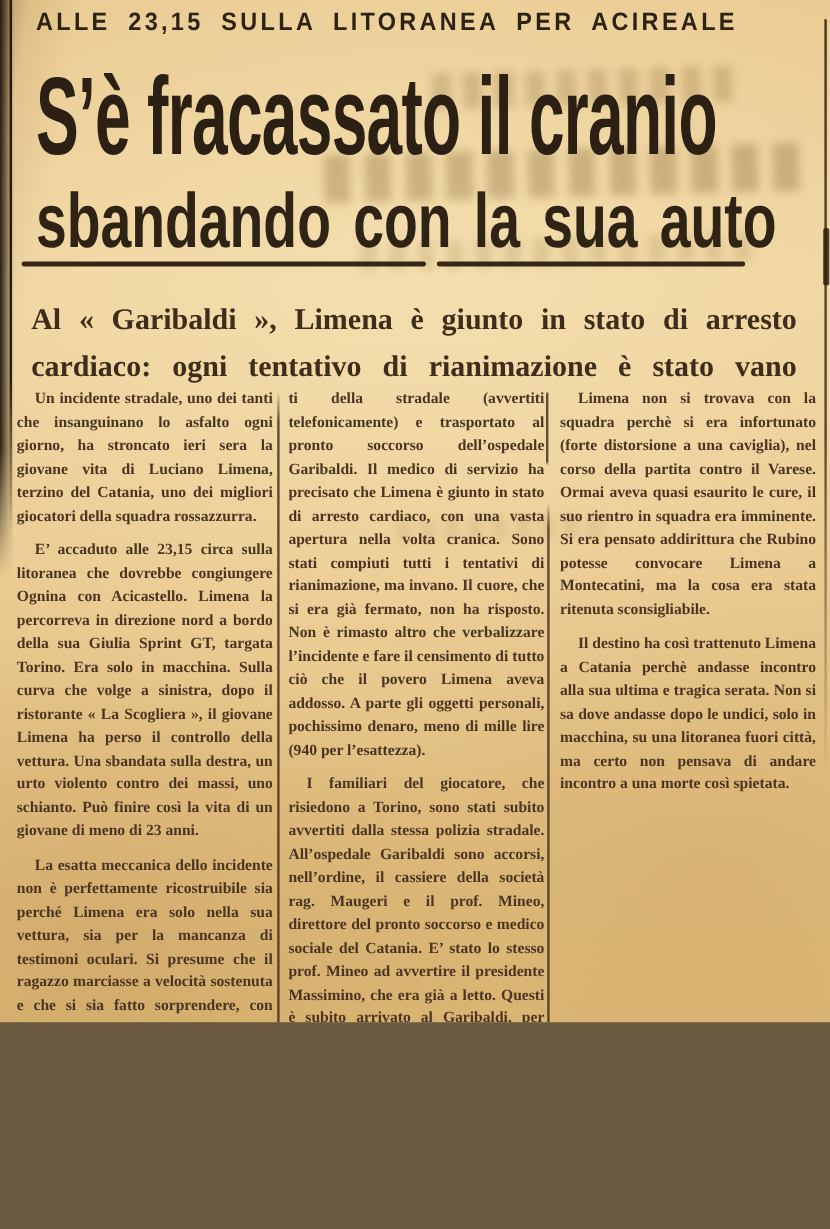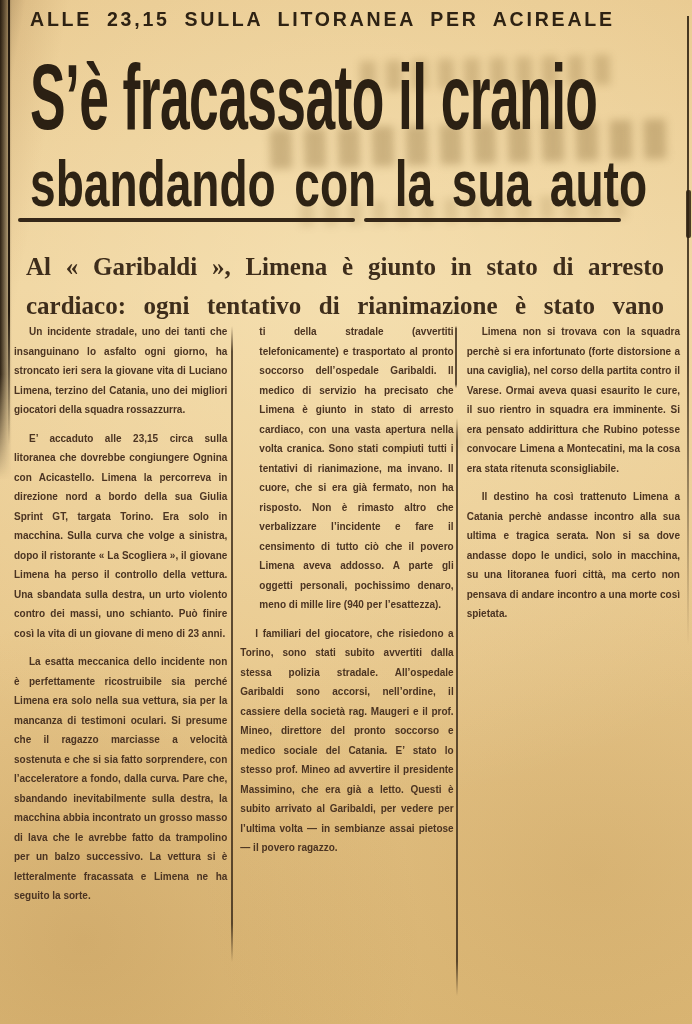--- a/index.html
+++ b/index.html
@@ -1,20 +1,20 @@
 <!DOCTYPE html>
 <html lang="it"><head>
 <meta charset="utf-8">
 <style>
   html,body { margin:0; padding:0; }
   body { background:#6b5a40; }
 
   .page {
     position:relative;
-    width:692px; height:1024px;
+    width:692px; height:852px;
     margin:0 auto;
     overflow:hidden;
     font-family:"DejaVu Serif", serif;
     background:
       radial-gradient(ellipse 120% 70% at 50% 28%, rgba(255,242,204,.40), rgba(255,242,204,0) 72%),
       radial-gradient(ellipse 80% 50% at 85% 85%, rgba(170,125,60,.18), transparent 70%),
       radial-gradient(ellipse 70% 45% at 12% 92%, rgba(160,115,55,.22), transparent 70%),
       linear-gradient(100deg, rgba(85,55,22,.40) 0%, rgba(150,105,55,.16) 3%, rgba(0,0,0,0) 8%),
       linear-gradient(to bottom, #e8c88e 0%, #eed29c 28%, #e7c68a 65%, #ddb977 100%);
   }
@@ -84,29 +84,29 @@
   }
 
   
   .columns {
     position:absolute; left:14px; top:322px; width:666px; height:700px;
     display:flex; gap:13px;
   }
   .col { flex:1 1 0; min-width:0; }
   .col p {
     margin:0 0 9px 0;
-    font-family:Liberation Sans, sans-serif;
+    font-family:Liberation Serif, serif;
     font-weight:700;
-    font-size:10px; line-height:19.5px;
+    font-size:13px; line-height:19.5px;
     color:#4b3422;
     text-align:justify;
     text-indent:15px;
     hyphens:auto; -webkit-hyphens:auto;
   }
-  .col p.cont { text-indent:0;margin-left:19px; }
+  .col p.cont { text-indent:0; }
 
   
   .vrule { position:absolute; width:2px; background:linear-gradient(to bottom, rgba(58,42,24,0), rgba(58,42,24,.8) 4%, rgba(58,42,24,.8) 94%, rgba(58,42,24,0)); }
   .vrule1  { left:231px; top:326px; height:636px; }
   .vrule2a { left:455px; top:326px; height:62px; }
   .vrule2b { left:456px; top:418px; height:578px; }
 </style>
 </head>
 <body>
 

